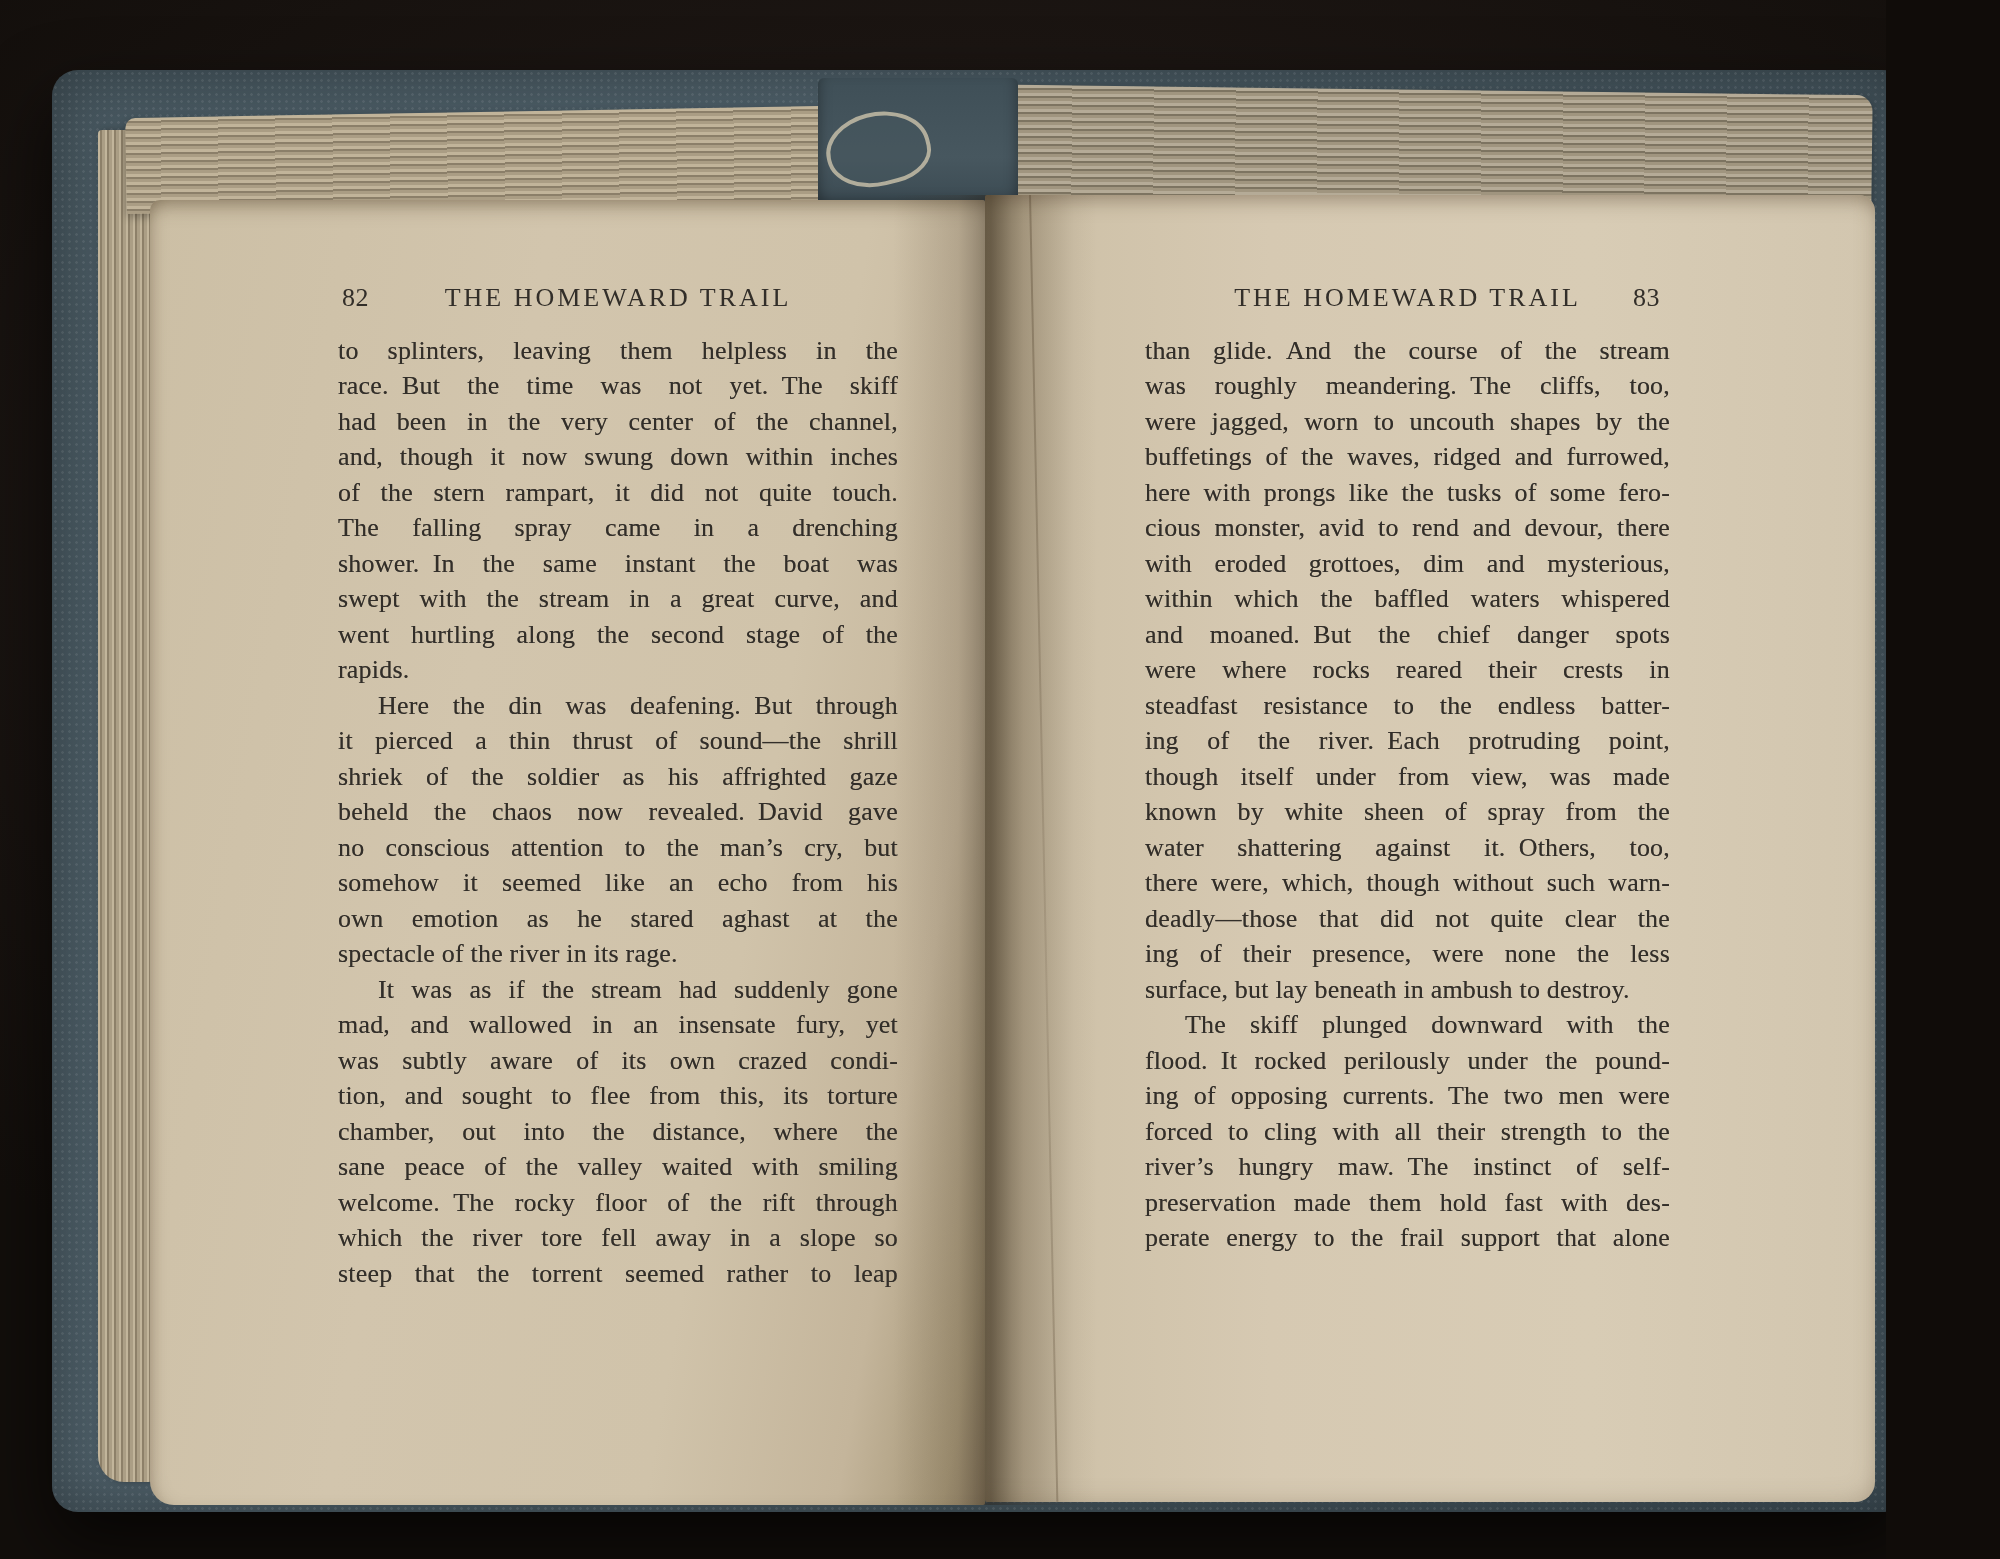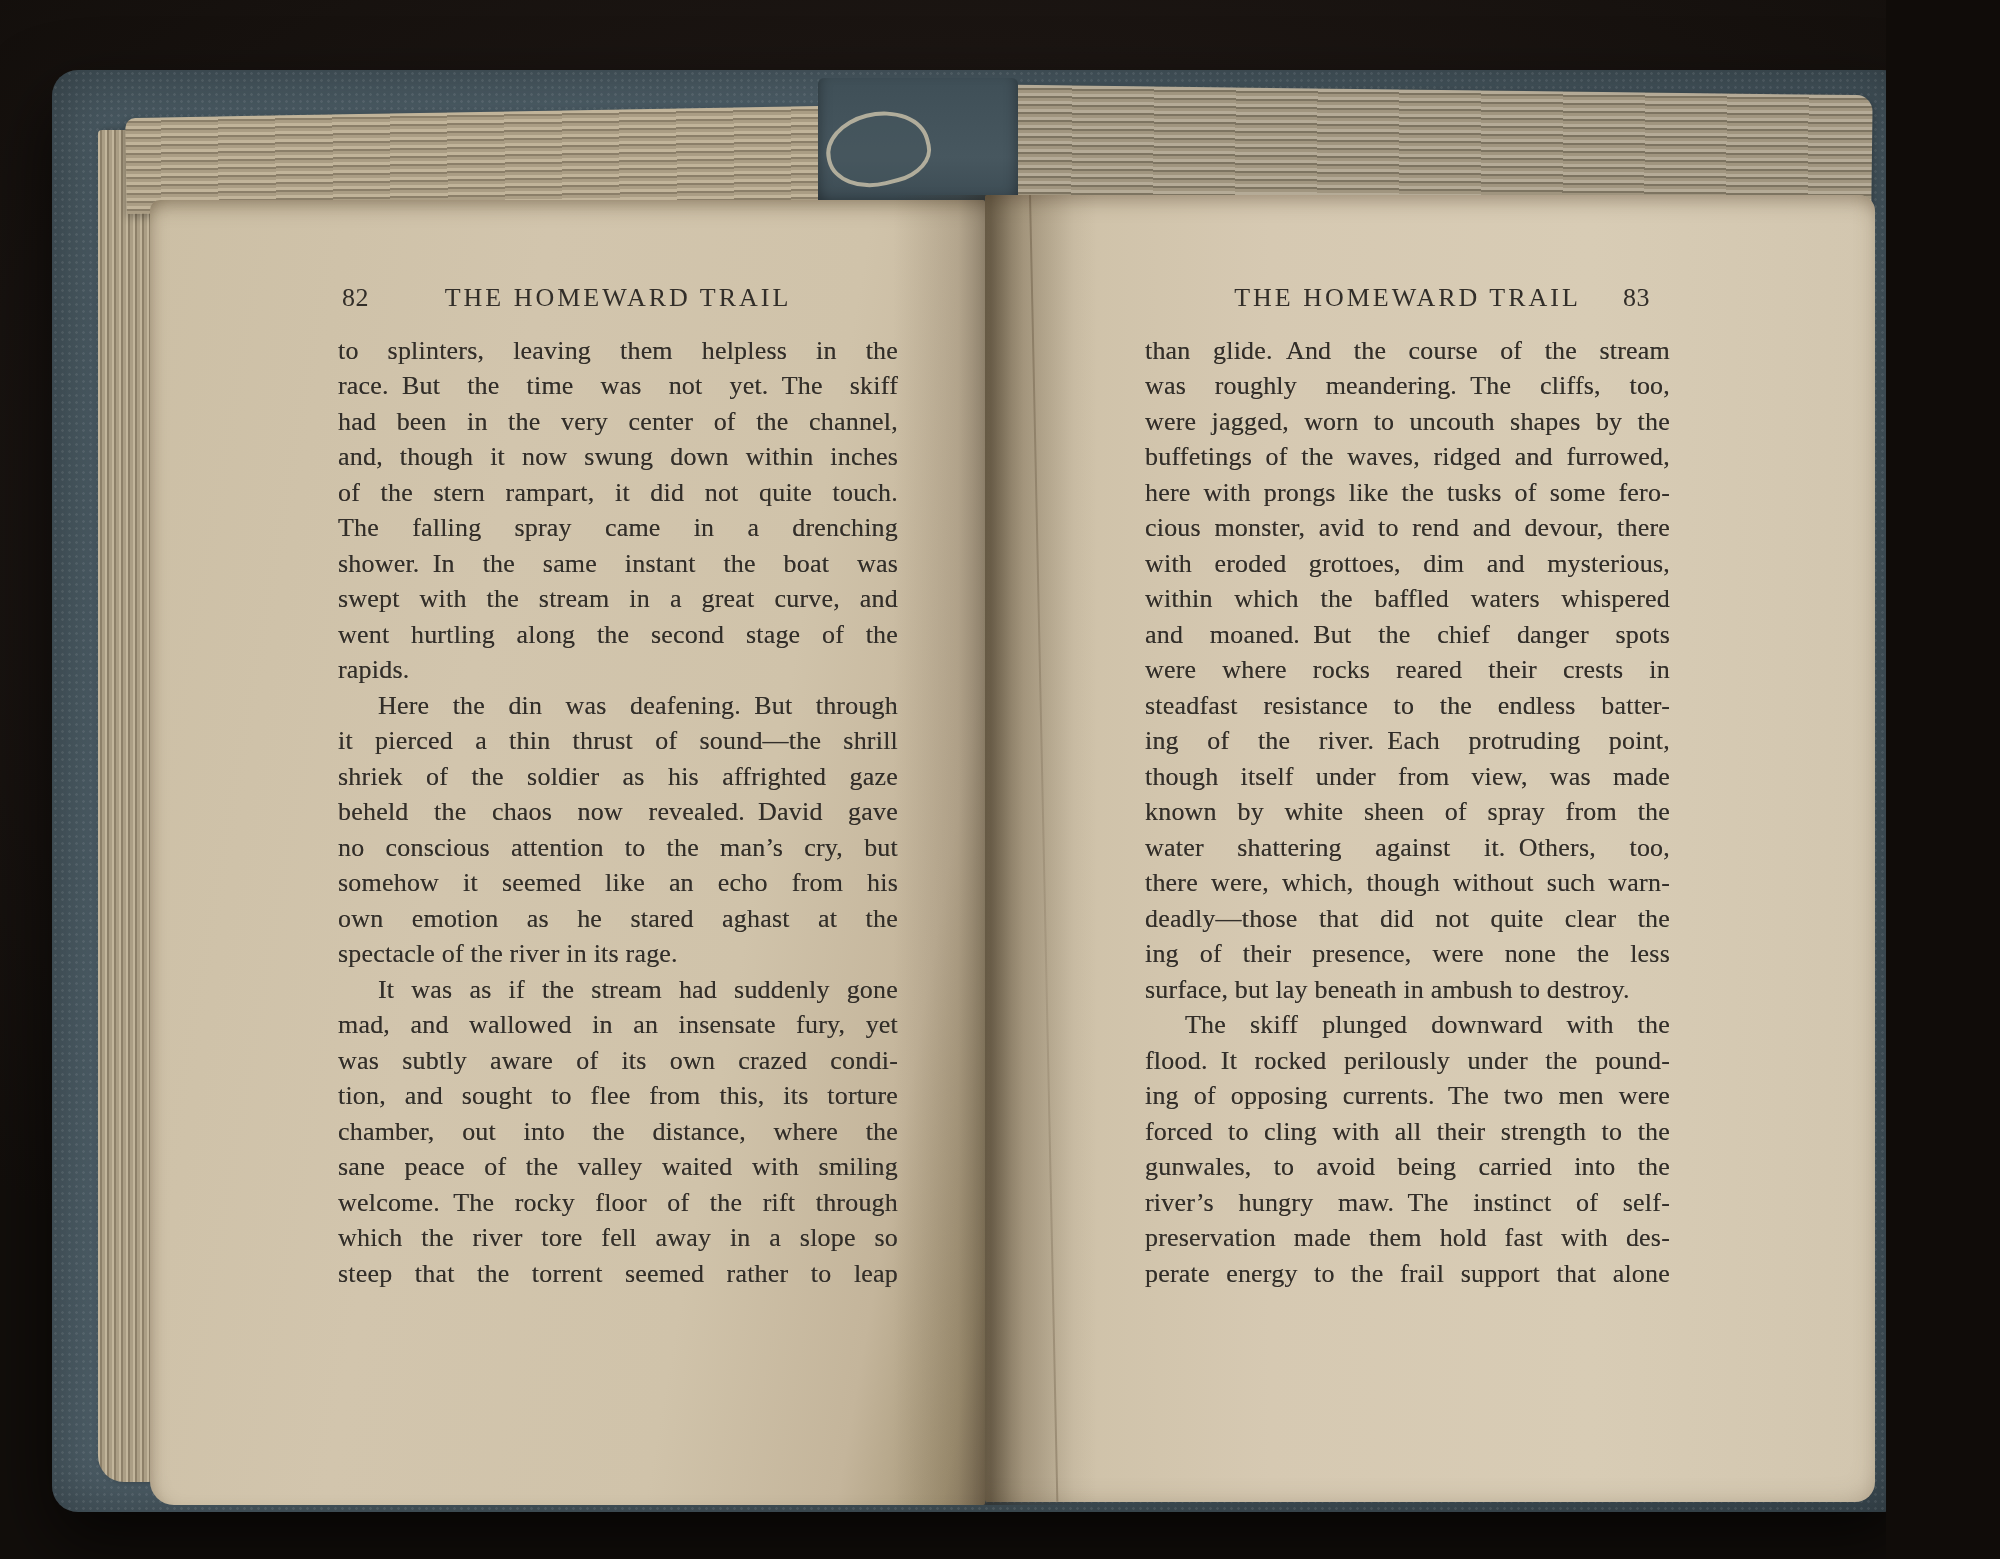--- a/index.html
+++ b/index.html
@@ -51,21 +51,21 @@
          background:linear-gradient(90deg,rgba(60,45,28,0) 0%,rgba(60,45,28,0.16) 32%,rgba(38,28,16,0.38) 48%,rgba(60,45,30,0.16) 64%,rgba(60,45,30,0) 100%);}
   
   .textcol{position:absolute;color:#322e29;font-size:26px;line-height:35.5px;
          letter-spacing:0.2px;}
   .textcol-left{left:188px;top:80px;width:560px;}   
   .textcol-right{left:160px;top:85px;width:525px;}  
   .pagehead{position:relative;height:35.5px;margin-bottom:17px;text-align:center;
          letter-spacing:3px;white-space:nowrap;}
   .pnum{position:absolute;letter-spacing:0.5px;}
   .pnum-left{left:4px;}
-  .pnum-right{right:20px;}
+  .pnum-right{right:10px;}
   .ln{height:35.5px;white-space:nowrap;text-align:justify;text-align-last:justify;
       text-shadow:0 0 0.6px rgba(50,46,41,0.55);}
   .ln.fl{text-align-last:left;}
   .ln.in{text-indent:40px;}
 </style>
 </head>
 <body>
 
 <div class="scene">
 
@@ -141,21 +141,20 @@
           <div class="ln">known by white sheen of spray from the</div>
           <div class="ln">water shattering against it. Others, too,</div>
           <div class="ln">there were, which, though without such warn-</div>
           <div class="ln">deadly—those that did not quite clear the</div>
           <div class="ln">ing of their presence, were none the less</div>
           <div class="ln fl">surface, but lay beneath in ambush to destroy.</div>
           <div class="ln in">The skiff plunged downward with the</div>
           <div class="ln">flood. It rocked perilously under the pound-</div>
           <div class="ln">ing of opposing currents. The two men were</div>
           <div class="ln">forced to cling with all their strength to the</div>
-          <div class="ln">gunwales, to avoid being carried into the</div>
           <div class="ln">river’s hungry maw. The instinct of self-</div>
           <div class="ln">preservation made them hold fast with des-</div>
           <div class="ln">perate energy to the frail support that alone</div>
         </div>
     </div>
   </div>
 
   <div class="gutter"></div>
 
 </div>

